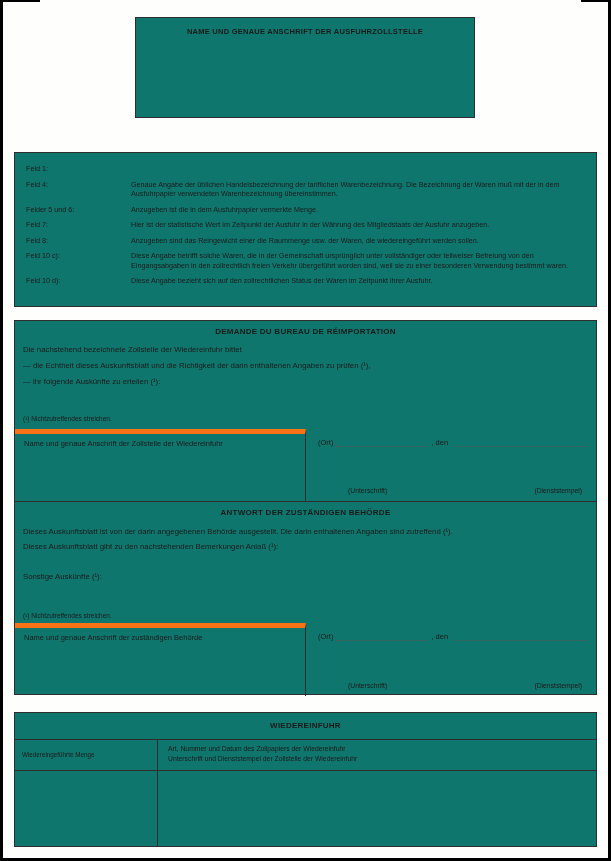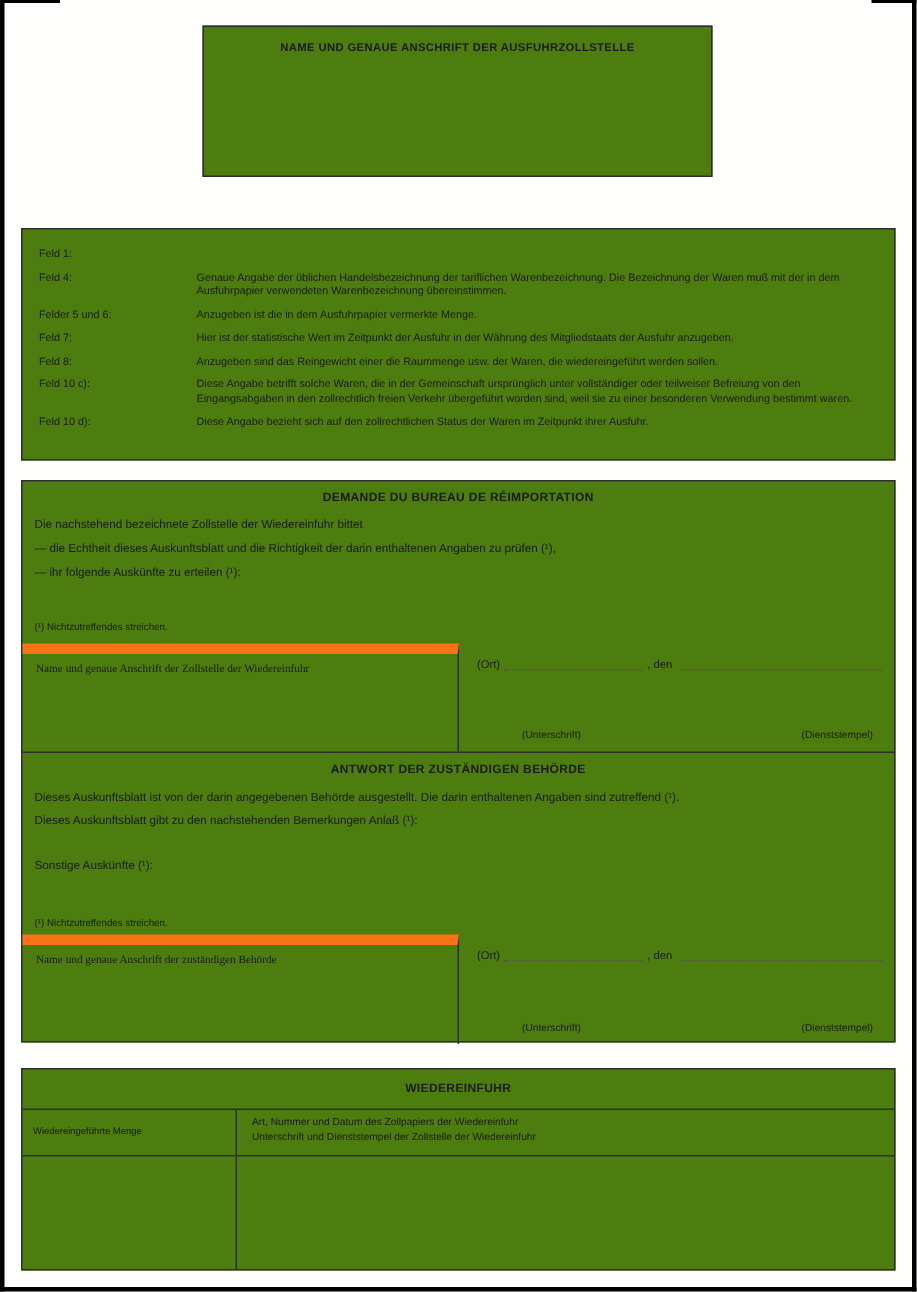--- a/index.html
+++ b/index.html
@@ -12,21 +12,21 @@
   .sheet { position:absolute; inset:0; background:#fefefd; }
 
   
   .edge { position:absolute; background:#000; }
   .edge-left  { left:0; top:0; width:3px; height:861px; }
   .edge-right { right:0; top:0; width:3px; height:861px; }
   .edge-bottom{ left:0; bottom:0; width:611px; height:3px; }
   .edge-topl  { left:0; top:0; width:40px; height:2px; }
   .edge-topr  { right:0; top:0; width:30px; height:2px; }
 
-  .box { position:absolute; border:1px solid #2e2e2e; background:#4d7c0f; }
+  .box { position:absolute; border:1px solid #2e2e2e; background:#0f766e; }
 
   .hdr { font-weight:bold; text-align:center; font-size:8px; letter-spacing:.25px; }
 
   
   #address-box { left:135px; top:17px; width:340px; height:101px; }
   #address-box .hdr { margin-top:9px; font-size:7.5px; }
 
   
   #notes-box { left:14px; top:152px; width:583px; height:155px; padding-top:11px; }
   .notes-row { display:flex; margin-bottom:6px;gap:16px; }
@@ -46,22 +46,22 @@
   .antwort-text { position:relative; height:122px; border-top:1px solid #2e2e2e; }
   .antwort-text .hdr { padding-top:6px; }
   .a-l1 { top:25px; }
   .a-l2 { top:40px; }
   .a-l3 { top:70px; }
   .fn-antwort { top:110px; }
 
   .addr-row { display:flex; height:72px; }
   .addr-row2 { display:flex; height:73px; }
   .addr-cell-left {
-    flex:none; width:291px; border-top:7px solid #f97316; border-right:1px solid #2e2e2e;
-    padding:5px 10px 0 9px; font-size:7.5px; line-height:9.5px;font-family:Liberation Serif, serif;
+    flex:none; width:291px; border-top:5px solid #f97316; border-right:1px solid #2e2e2e;
+    padding:5px 10px 0 9px; font-size:7.5px; line-height:9.5px;
   }
   .addr-cell-right { flex:1; position:relative; }
   .ort-line { position:absolute; left:12px; right:8px; top:9px; display:flex; align-items:flex-end; font-size:7.5px; }
   .ort-line .lbl { flex:none; padding-right:3px; }
   .dots-short { flex:none; width:92px; border-bottom:1px dotted #555; height:8px; margin-right:3px; }
   .dots-long  { flex:1; border-bottom:1px dotted #555; height:8px; margin-left:4px; }
   .sig-label { position:absolute; bottom:7px; font-size:6.8px; }
   .sig-unterschrift { left:42px; }
   .sig-dienststempel { right:14px; }
 

